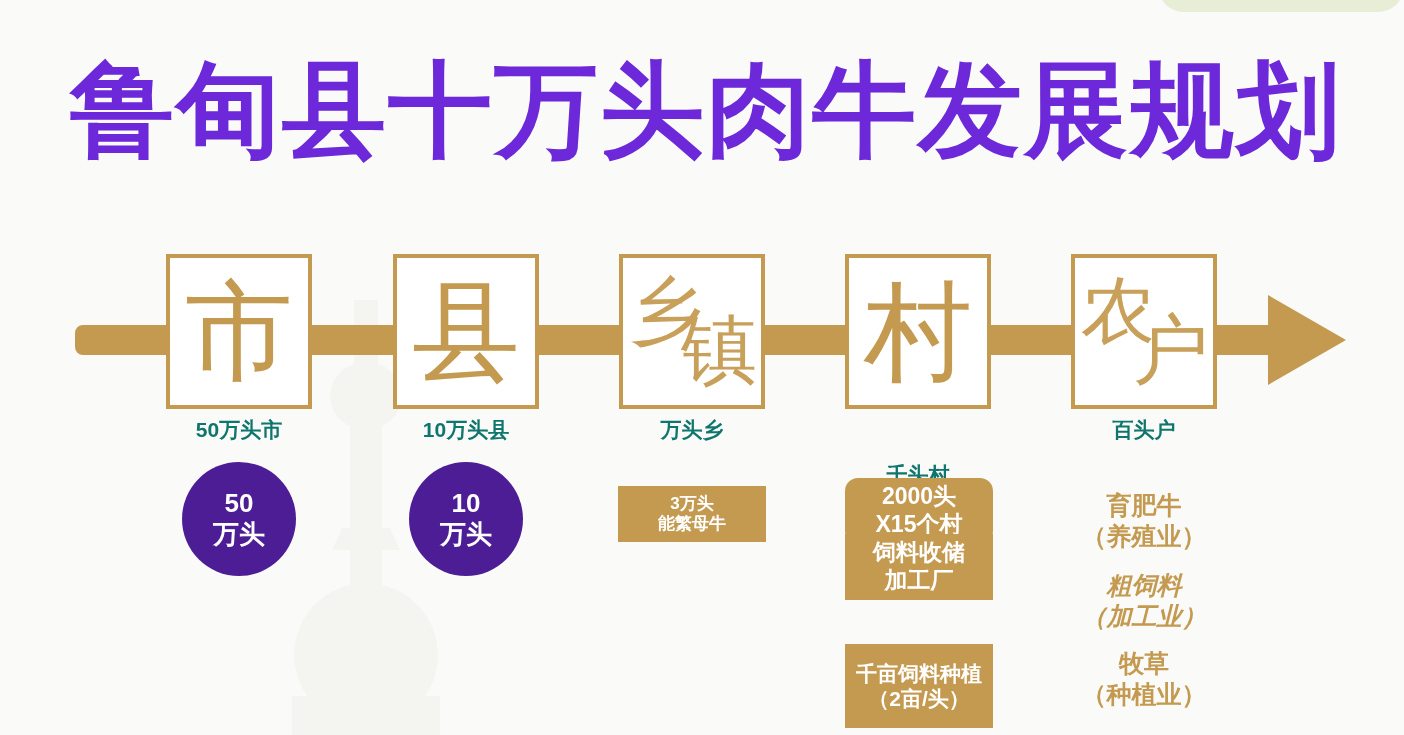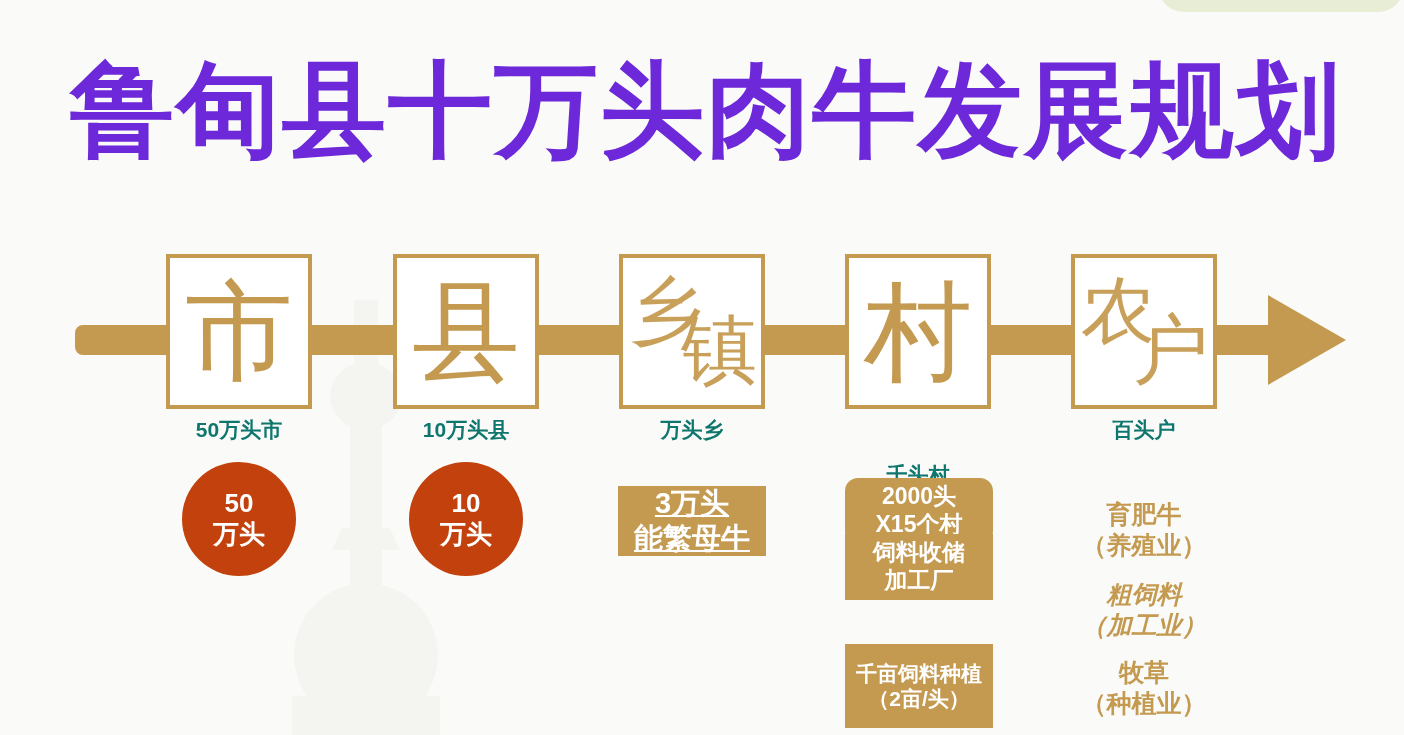--- a/index.html
+++ b/index.html
@@ -56,36 +56,36 @@
             font-family:"DejaVu Serif","Liberation Serif",serif;}
 
   .node-label{
     position:absolute;top:416px;width:190px;text-align:center;
     font-size:21px;font-weight:700;color:#0f766e;
   }
 
   
   .circle{
     position:absolute;width:114px;height:114px;border-radius:50%;
-    background:#c2410c;color:#fff;
+    background:#4c1d95;color:#fff;
     display:flex;flex-direction:column;align-items:center;justify-content:center;
     font-size:26px;font-weight:700;line-height:1.18;text-align:center;
   }
 
   
   .chip{
     position:absolute;background:#c49a51;color:#fff;
     display:flex;flex-direction:column;align-items:center;justify-content:center;
     text-align:center;font-weight:700;line-height:1.2;
   }
 
   
   .goldtext{
     position:absolute;width:180px;text-align:center;
-    color:#c49a51;font-weight:700;font-size:25px;line-height:1.22;margin-top:9px;
+    color:#c49a51;font-weight:700;font-size:25px;line-height:1.22;
   }
   .r{display:block;}
 </style>
 </head>
 <body>
 
 <div id="stage">
 
   <div class="top-tab"></div>
 
@@ -136,21 +136,21 @@
 
   <div class="circle" style="left:182px;top:462px;">
     <span>50</span>
     <span>万头</span>
   </div>
   <div class="circle" style="left:409px;top:462px;">
     <span>10</span>
     <span>万头</span>
   </div>
 
-  <div class="chip" style="left:618px;top:486px;width:148px;height:70px;font-size:29px;text-decoration:underline;">
+  <div class="chip" style="left:618px;top:486px;width:148px;height:56px;font-size:17px;">
     <span>3万头</span>
     <span>能繁母牛</span>
   </div>
 
   <div class="chip" style="left:845px;top:478px;width:148px;height:66px;font-size:23px;border-radius:13px;">
     <span>2000头</span>
     <span>X15个村</span>
   </div>
   <div class="chip" style="left:845px;top:534px;width:148px;height:66px;font-size:23px;">
     <span>饲料收储</span>

